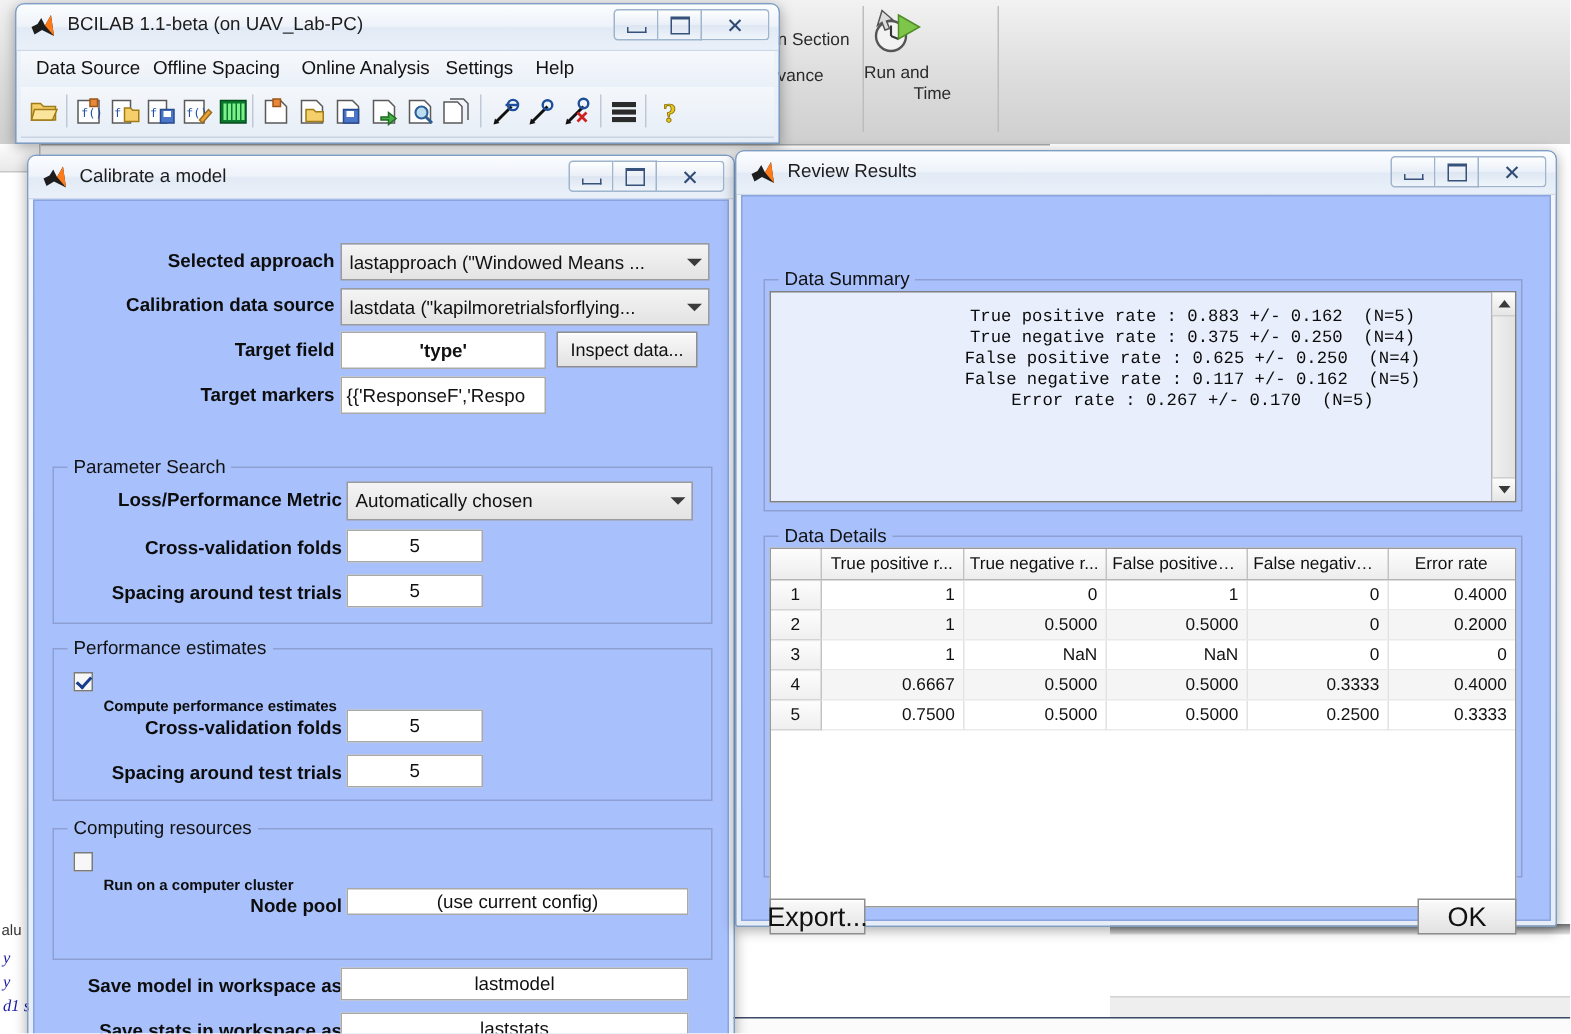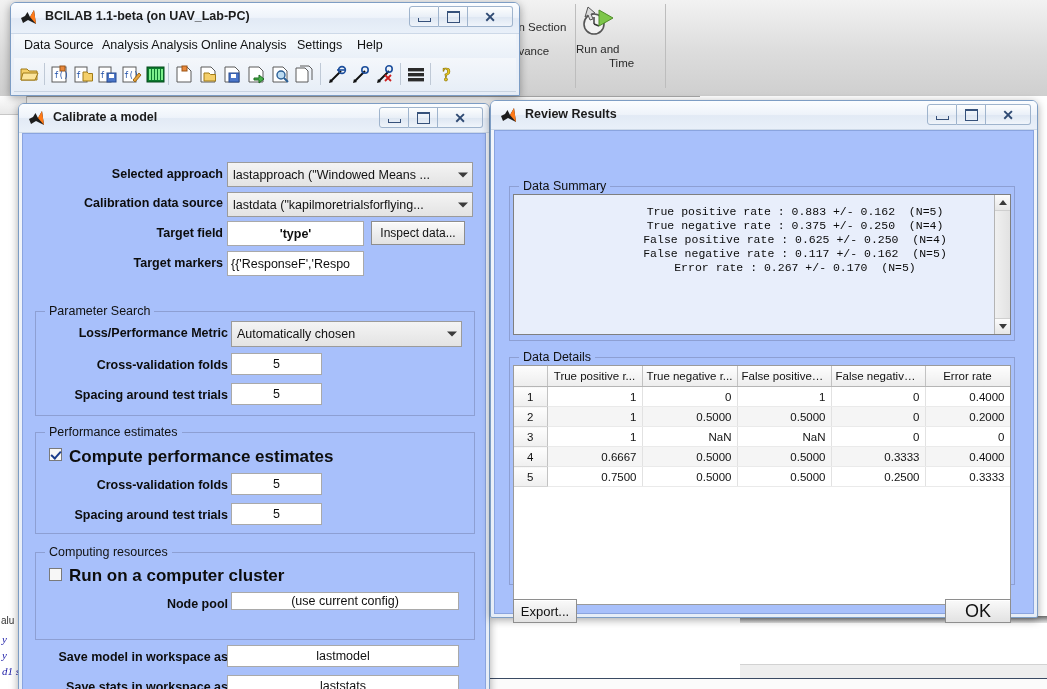--- a/index.html
+++ b/index.html
@@ -61,21 +61,20 @@
     background: linear-gradient(#f3f6fb, #e6edf7);
     border: 1px solid #7d9dc4;
     border-radius: 6px 6px 2px 2px;
     box-shadow: 0 2px 9px rgba(0,0,0,0.35);
   }
   .win-title {
     position: relative; height: 28px;
     background: linear-gradient(#fbfdff 0%, #eef3fa 48%, #e2eaf5 52%, #e9f0f9 100%);
     border-radius: 5px 5px 0 0;
     border-bottom: 1px solid #cdd9e8;
-    font-weight: bold;
   }
   .win-title-text {
     position:absolute; left: 34px; top: 6px; font-size: 12.5px; color: #1c1c1c;
     white-space: nowrap;
   }
   .mat-icon {
     position:absolute; left: 9px; top: 6px; width: 17px; height: 16px;
   }
   .win-btns { position:absolute; right: 6px; top: 3px; display:flex; gap:0px; }
   .wb {
@@ -119,21 +118,21 @@
 
   
   #calibrate { left: 18px; top: 103px; width: 470px; height: 592px; }
   #calibrate .win-body { background:#a8c0fb; }
 
   .lbl {
     position:absolute; font-size: 12.5px; font-weight: bold; color: #0d0d0d;
     text-align: right; white-space: nowrap;
   }
   .lbl-n {
-    position:absolute; font-size: 17px; color: #0d0d0d; white-space: nowrap;
+    position:absolute; font-size: 10px; color: #0d0d0d; white-space: nowrap; margin-top: 19px;
   }
   .txtbox {
     position:absolute; background:#ffffff; border:1px solid #a9a9a9;
     font-size: 12.5px; color:#101010; display:flex; align-items:center;
     justify-content:center; box-sizing:border-box;
   }
   .txtbox.left { justify-content:flex-start; padding-left:3px; }
   .combo {
     position:absolute; background: linear-gradient(#f4f4f4,#e3e3e3);
     border:1px solid #9b9b9b; box-sizing:border-box;
@@ -273,21 +272,21 @@
             <div class="gl-max"></div>
           </div>
         <div class="wb">
             <div class="gl-close">✕</div>
           </div>
       </div>
     </div>
 
     <div class="menubar">
       <div class="menu-item" style="left:10px;">Data Source</div>
-      <div class="menu-item" style="left:88px;">Analysis Analysis</div>
+      <div class="menu-item" style="left:88px;">Offline Spacing</div>
       <div class="menu-item" style="left:187px;">Online Analysis</div>
       <div class="menu-item" style="left:283px;">Settings</div>
       <div class="menu-item" style="left:343px;">Help</div>
     </div>
 
     <div class="toolbar">
 
       <svg class="tb-ico" style="left:6px;" viewBox="0 0 20 20">
         <path d="M1 5 h6 l2 2 h8 v9 H1 Z" fill="#f4cf6a" stroke="#a07b16" stroke-width="1"></path>
         <path d="M3 9 h15 l-3 7 H1 Z" fill="#fbe49c" stroke="#a07b16" stroke-width="1"></path>
@@ -570,18 +569,18 @@
               <td>0.7500</td>
               <td>0.5000</td>
               <td>0.5000</td>
               <td>0.2500</td>
               <td>0.3333</td>
             </tr>
           </tbody>
         </table>
       </div>
 
-      <div class="btn" style="left:18px; top:468px; width:64px; height:24px; font-size:13px;">Export...</div>
+      <div class="btn" style="left:18px; top:468px; width:64px; height:24px; font-size:18px;">Export...</div>
       <div class="btn" style="left:450px; top:468px; width:66px; height:24px; font-size:18px;">OK</div>
     </div>
   </div>
 
 </div>
 
 </body></html>

